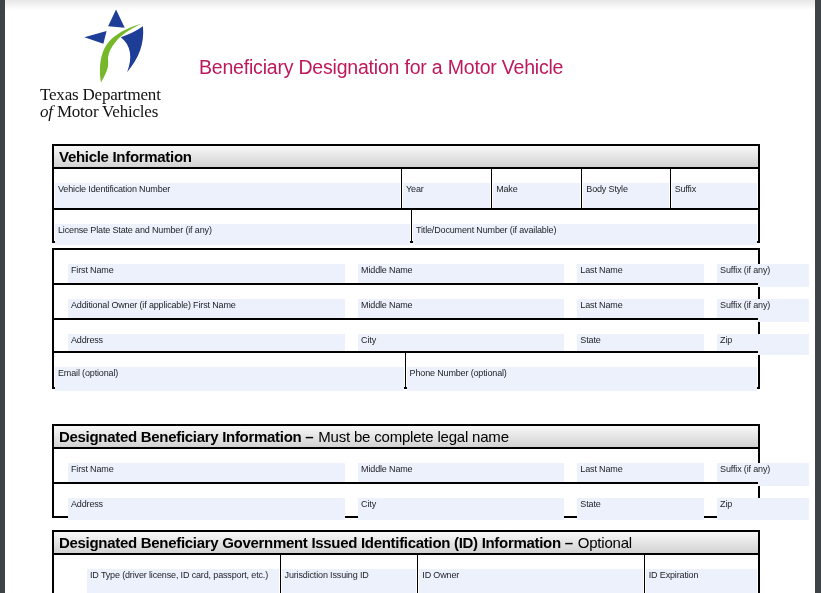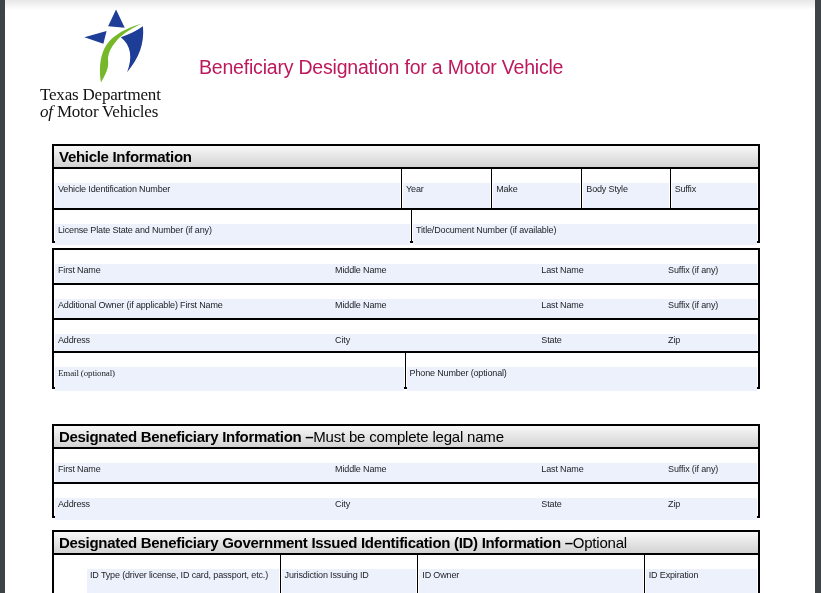--- a/index.html
+++ b/index.html
@@ -17,29 +17,29 @@
              line-height:17px;color:#111;margin-top:2px;letter-spacing:-0.2px;}
   .logo-text .it{font-style:italic;}
   
   .doc-title{position:absolute;left:199px;top:56px;font-size:19.5px;font-weight:normal;
              color:#be185d;letter-spacing:-0.2px;z-index:2;}
   
   .sec{position:absolute;left:52px;width:708px;border:2px solid #000;box-sizing:border-box;background:#fff;z-index:2;}
   .sec-h{height:23px;background:linear-gradient(#f8f8f8,#d2d2d2);border-bottom:2px solid #000;
          display:flex;align-items:center;padding:0 5px;box-sizing:border-box;white-space:nowrap;overflow:hidden;}
   .sec-h .b{font-weight:bold;font-size:15px;letter-spacing:-0.3px;color:#000;}
-  .sec-h .r{font-size:15px;letter-spacing:-0.2px;color:#000;}
+  .sec-h .r{font-size:15px;margin-left:5px;letter-spacing:-0.2px;color:#000;}
   .row{display:flex;position:relative;box-sizing:border-box;background:#fff;}
   .row ~ .row{border-top:2px solid #000;}
   .h39{height:39px;} .h33{height:33px;} .h35{height:35px;} .h36{height:36px;}
   .h34{height:34px;} .h38{height:38px;margin-left:32px;}
   .cell{position:relative;box-sizing:border-box;}
   .cell + .cell{border-left:1.5px solid #000;}
   .field{position:absolute;left:1px;right:1px;top:14px;height:calc(100% - 10px);background:#edf1fb;}
-  .seg{position:relative;box-sizing:border-box;}
+  .seg{position:relative;box-sizing:border-box;margin-left:13px;}
   .seg .field{left:0;right:0;}
   .seg:first-child .field{left:1px;}
   .seg:last-child .field{right:1px;}
   .lbl{display:block;font-size:9px;line-height:11px;padding:1px 3px 0 3px;
        color:#1c1e24;letter-spacing:-0.15px;white-space:nowrap;overflow:hidden;}
 </style>
 </head>
 <body>
 
 <div class="page">
@@ -168,21 +168,21 @@
           <span class="lbl">State</span>
         </div>
       </div>
       <div class="seg" style="flex:0 0 13.2%;">
         <div class="field">
           <span class="lbl">Zip</span>
         </div>
       </div>
     </div>
     <div class="row h36">
-      <div class="cell" style="flex:0 0 49.8%;font-family:Liberation Serif, serif;">
+      <div class="cell" style="flex:0 0 49.8%;">
         <div class="field">
           <span class="lbl">Email (optional)</span>
         </div>
       </div>
       <div class="cell" style="flex:0 0 50.2%;">
         <div class="field">
           <span class="lbl">Phone Number (optional)</span>
         </div>
       </div>
     </div>

